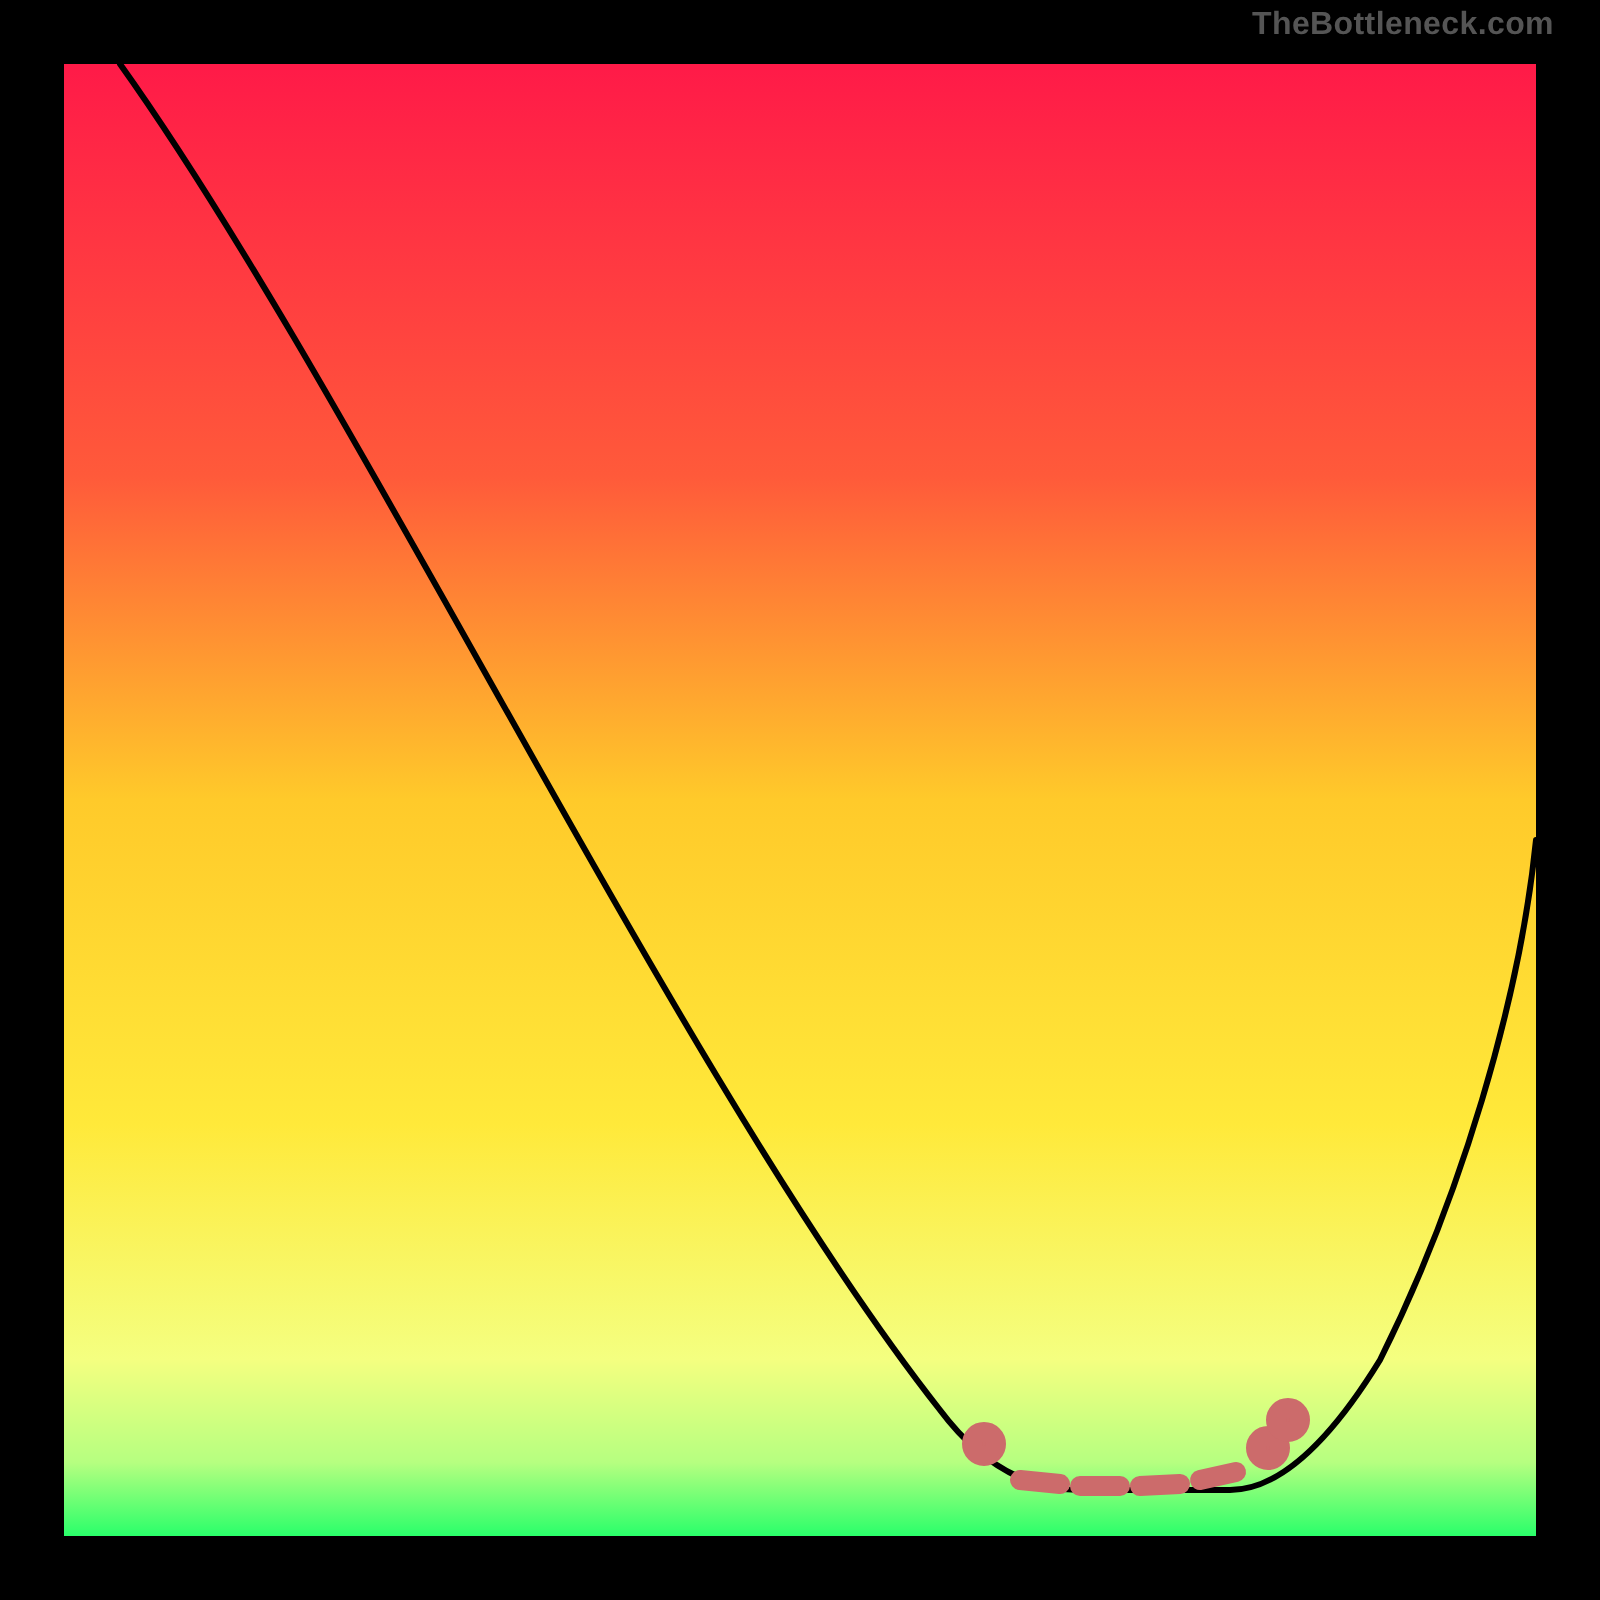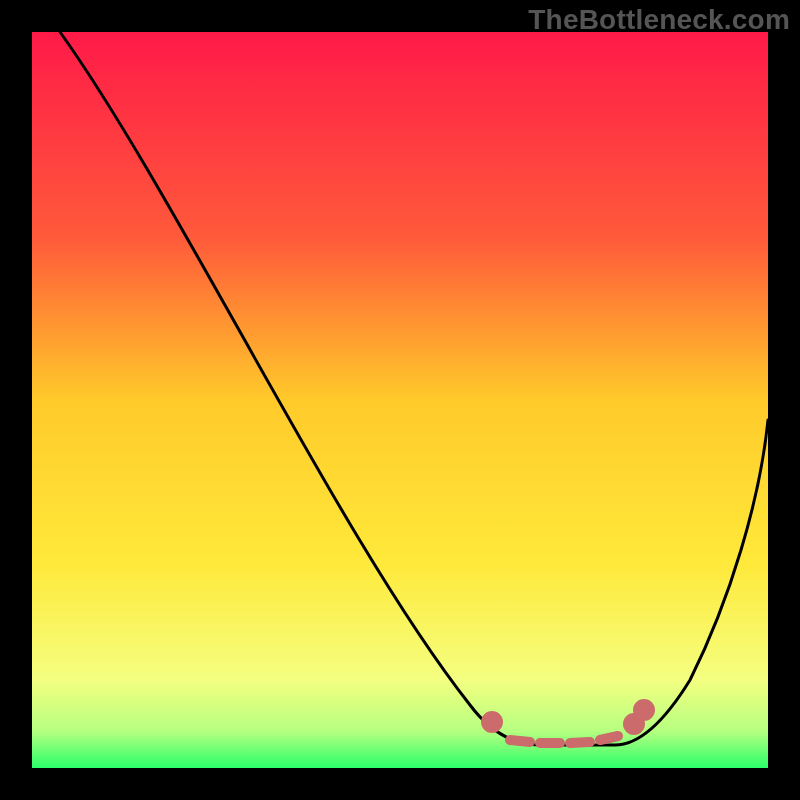--- a/index.html
+++ b/index.html
@@ -11,23 +11,23 @@
     overflow: hidden;
   }
   .wrap {
     position: relative;
     width: 800px;
     height: 800px;
   }
   .watermark {
     position: absolute;
     top: 4px;
-    right: 10px;
+    right: 23px;
     font-family: Arial, Helvetica, sans-serif;
-    font-size: 28px;
+    font-size: 16px;
     font-weight: bold;
     color: #555;
     letter-spacing: 0.2px;
     user-select: none;
   }
   svg {
     display: block;
   }
 </style>
 </head>

